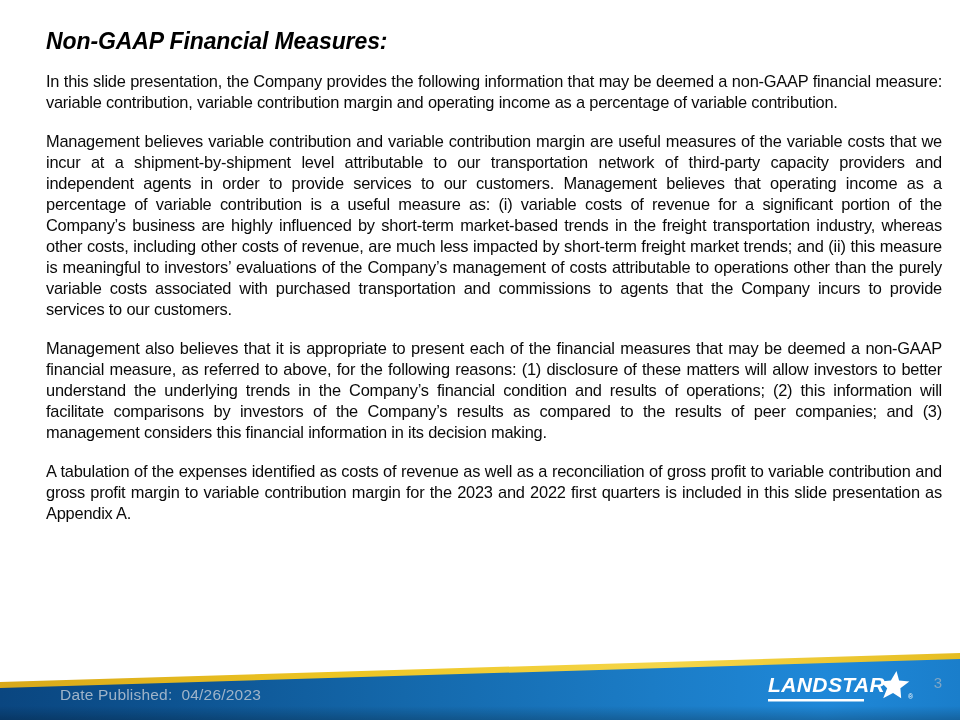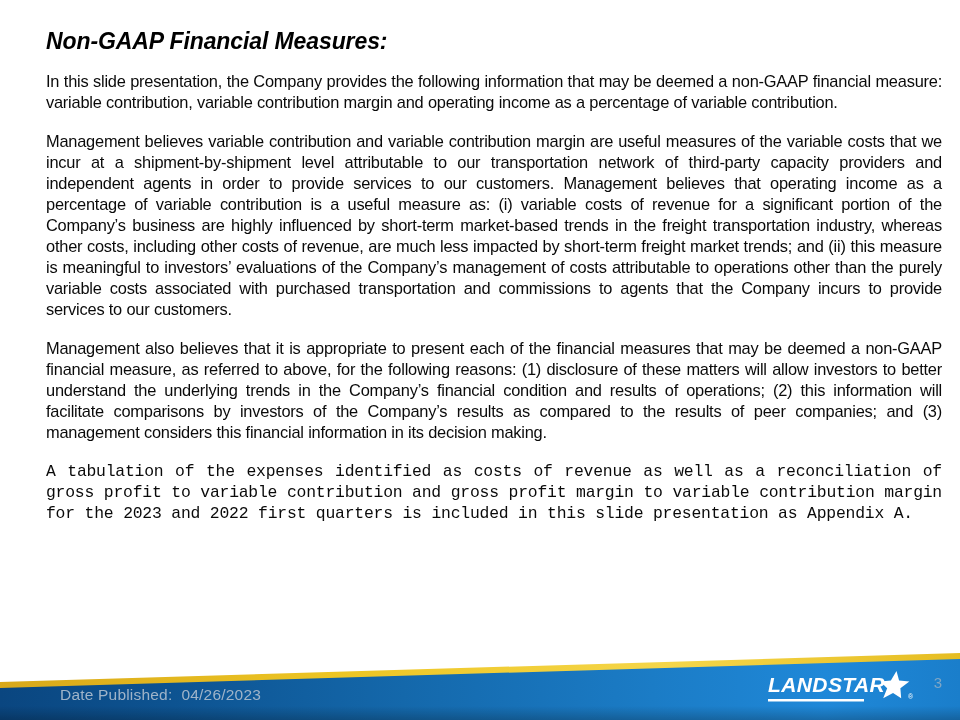--- a/index.html
+++ b/index.html
@@ -46,21 +46,21 @@
     font-size: 16.4px;
     line-height: 21px;
     text-align: justify;
     margin: 0 0 18px 0;
     color: #0a0a0a;
     letter-spacing: -0.22px;
     word-spacing: 0.1px;
     -webkit-hyphens: none;
     hyphens: none;
   }
-  .para:last-child { margin-bottom: 0; font-family: Liberation Mono, monospace; }
+  .para:last-child { margin-bottom: 0; }
 
   
   .footer {
     position: absolute;
     left: 0;
     bottom: 0;
     width: 960px;
     height: 72px;
     overflow: hidden;
   }

